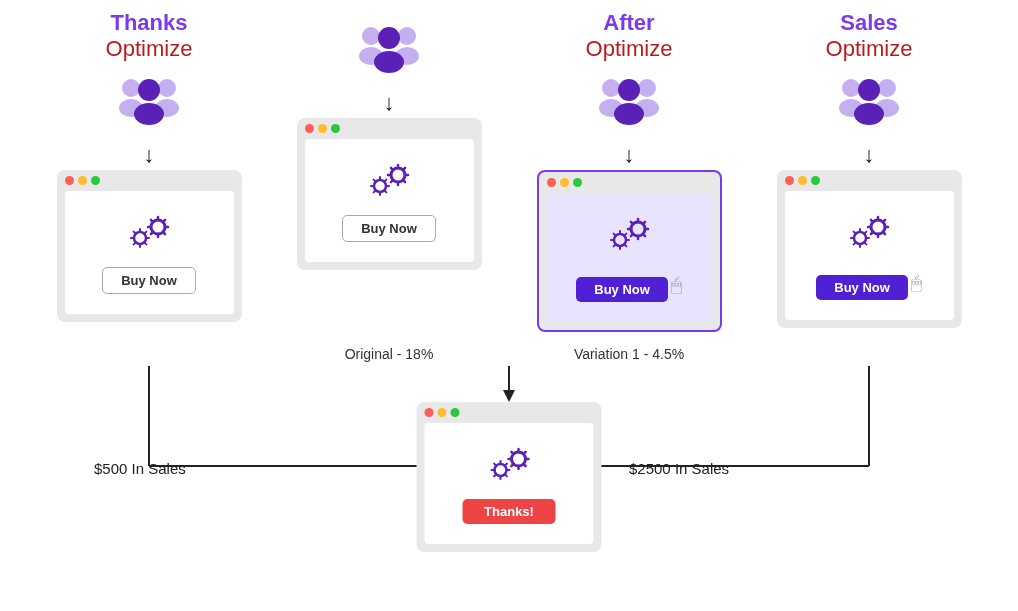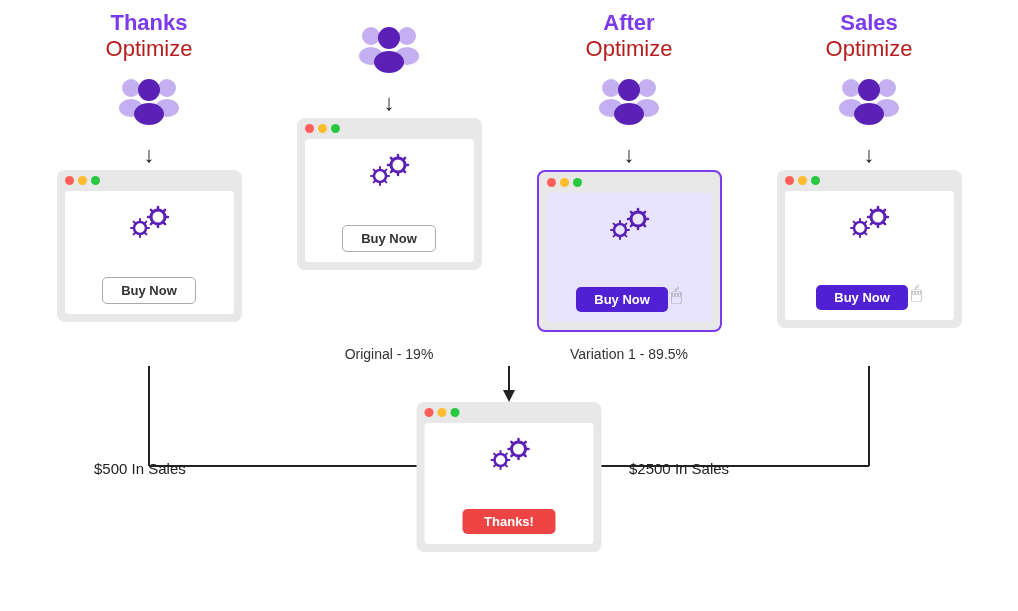--- a/index.html
+++ b/index.html
@@ -102,27 +102,26 @@
       border-radius: 50%;
     }
 
     .dot-red { background: #ff5f57; }
     .dot-yellow { background: #febc2e; }
     .dot-green { background: #28c840; }
 
     .browser-content {
       background: #fff;
       border-radius: 4px;
-      padding: 10px 8px;
+      padding: 20px 8px;
       display: flex;
       flex-direction: column;
       align-items: center;
       min-height: 90px;
       justify-content: space-between;
-      gap: 20px;
     }
 
     .browser-content.highlighted-bg {
       background: #e8e4ff;
     }
 
     .gear-icon svg {
       width: 54px;
       height: 44px;
     }
@@ -342,24 +341,24 @@
           </div>
         </div>
       </div>
     </div>
 
   </div>
 
   <div class="label-row" style="margin-top:8px;">
     <div class="label-col"></div>
     <div class="label-col">
-      <span>Original - 19%</span>
+      <span>Original - 18%</span>
     </div>
     <div class="label-col">
-      <span>Variation 1 - 89.5%</span>
+      <span>Variation 1 - 4.5%</span>
     </div>
     <div class="label-col"></div>
   </div>
 
   <div style="position: relative; width: 960px; height: 200px; margin-top: 4px;">
 
     <svg width="960" height="200" style="position:absolute; top:0; left:0;">
 
       <line x1="120" y1="0" x2="120" y2="100" stroke="#222" stroke-width="2"></line>
 

